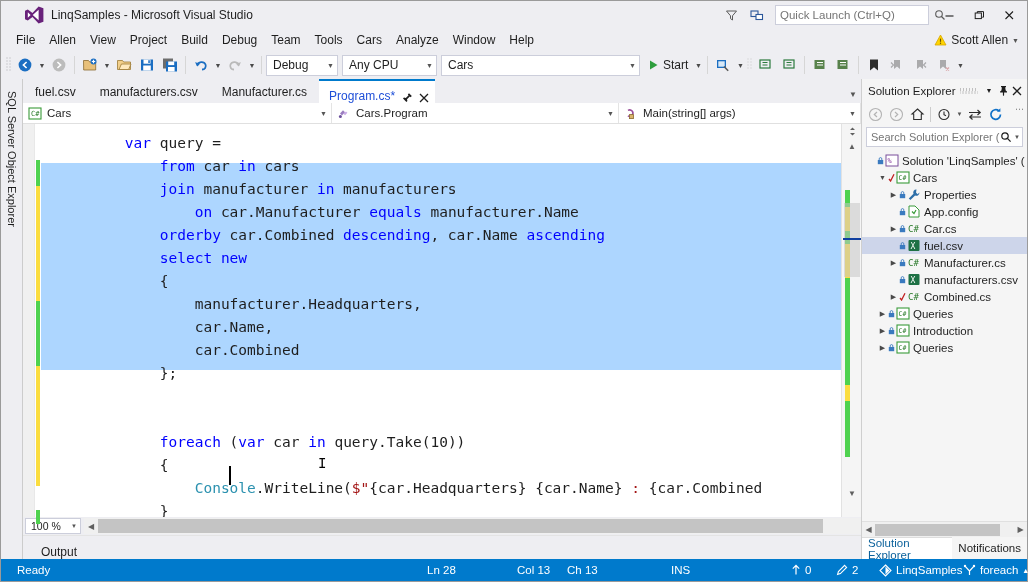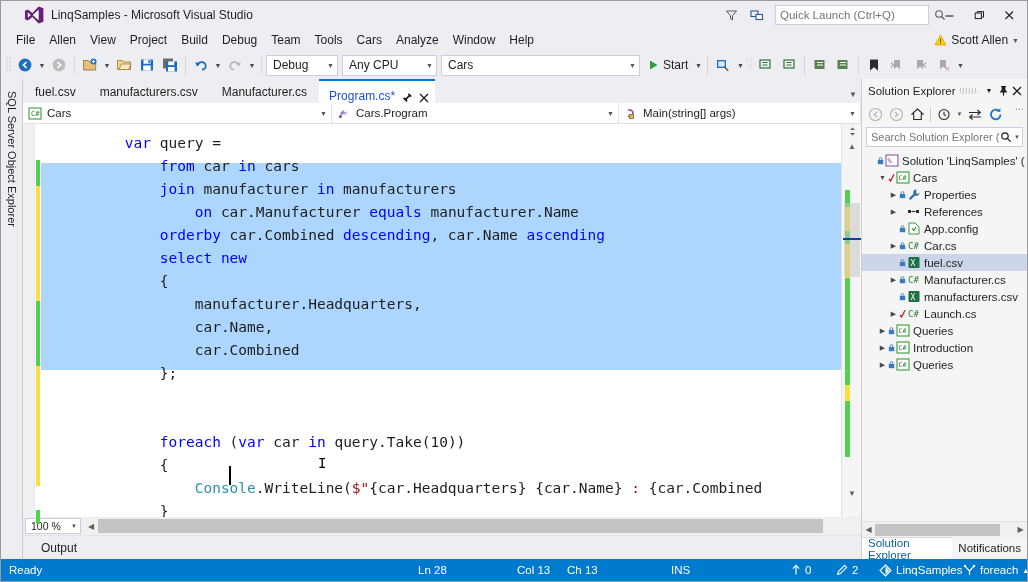--- a/index.html
+++ b/index.html
@@ -220,21 +220,21 @@
   .hbar {
     flex: 1; height: 16px; background: #f0f0f0; margin-left: 3px;
     display: flex; align-items: center; position: relative;
   }
   .hbar .hthumb { position: absolute; left: 14px; height: 14px; background: #c4c4c4; }
   .hbar .harr {
     width: 14px; text-align: center; font-size: 8px; color: #606060;
   }
 
   .outputbar {
-    height: 24px; background: #eeeef2; display: flex; align-items: center;
+    height: 24px; background: #eeeef2; display: flex; align-items: flex-end;
     padding-left: 18px; font-size: 12px; color: #1e1e1e; flex-shrink: 0;
     border-top: 1px solid #e4e4e4;
   }
 
   
   .sol-panel {
     width: 166px; background: #f5f5f5; flex-shrink: 0;
     display: flex; flex-direction: column;
     border-left: 1px solid #cfcfcf;
   }
@@ -816,122 +816,110 @@
               </svg>
             </span>
             <span class="ticon">
               <svg width="14" height="13" viewBox="0 0 14 13">
                 <path d="M9.5 1.5a3 3 0 0 0-3 4.3L1.8 10.5l1.6 1.6L8.1 7.4a3 3 0 0 0 4.3-3l-1.8 1.8-1.6-1.6z" fill="#2d6ea8"></path>
               </svg>
             </span>
             <span class="tlabel">Properties</span>
           </div>
           <div class="tnode" style="padding-left: 26px;">
+            <span class="tarrow"></span>
+            <span class="tlock">
+              <svg width="7" height="9" viewBox="0 0 7 9">
+                <rect x=".8" y="4" width="5.4" height="4.2" fill="#3a7abf"></rect>
+                <path d="M2.2 4V2.9a1.3 1.3 0 0 1 2.6 0V4" fill="none" stroke="#3a7abf" stroke-width=".9"></path>
+              </svg>
+            </span>
+            <span class="ticon">
+              <svg width="14" height="13" viewBox="0 0 14 13">
+                <path d="M2 1h6l4 4v7H2z" fill="#fff" stroke="#3a9b3a" stroke-width="1"></path>
+                <path d="M5 6.5l2 2 2-3.5" fill="none" stroke="#3a9b3a" stroke-width="1.2"></path>
+              </svg>
+            </span>
+            <span class="tlabel">App.config</span>
+          </div>
+          <div class="tnode" style="padding-left: 26px;">
             <span class="tarrow">▶</span>
-            <span class="tlock"></span>
-            <span class="ticon">
-              <svg width="14" height="13" viewBox="0 0 14 13">
-                <rect x="1" y="5" width="3" height="3" fill="#2d2d2d"></rect>
-                <path d="M4.5 6.5h4" stroke="#2d2d2d" stroke-width="1.1"></path>
-                <rect x="9" y="5" width="3" height="3" fill="#2d2d2d"></rect>
-              </svg>
-            </span>
-            <span class="tlabel">References</span>
+            <span class="tlock">
+              <svg width="7" height="9" viewBox="0 0 7 9">
+                <rect x=".8" y="4" width="5.4" height="4.2" fill="#3a7abf"></rect>
+                <path d="M2.2 4V2.9a1.3 1.3 0 0 1 2.6 0V4" fill="none" stroke="#3a7abf" stroke-width=".9"></path>
+              </svg>
+            </span>
+            <span class="ticon">
+              <svg width="14" height="13" viewBox="0 0 14 13">
+                <text x="1" y="10" font-size="9" fill="#2a7a2a" font-family="monospace">C#</text>
+              </svg>
+            </span>
+            <span class="tlabel">Car.cs</span>
+          </div>
+          <div class="tnode sel" style="padding-left: 26px;">
+            <span class="tarrow"></span>
+            <span class="tlock">
+              <svg width="7" height="9" viewBox="0 0 7 9">
+                <rect x=".8" y="4" width="5.4" height="4.2" fill="#3a7abf"></rect>
+                <path d="M2.2 4V2.9a1.3 1.3 0 0 1 2.6 0V4" fill="none" stroke="#3a7abf" stroke-width=".9"></path>
+              </svg>
+            </span>
+            <span class="ticon">
+              <svg width="14" height="13" viewBox="0 0 14 13">
+                <rect x="1.5" y="1" width="11" height="11" fill="#1e7145" rx="1"></rect>
+                <text x="3.6" y="9.6" font-size="8" fill="#fff" font-family="monospace">X</text>
+              </svg>
+            </span>
+            <span class="tlabel">fuel.csv</span>
+          </div>
+          <div class="tnode" style="padding-left: 26px;">
+            <span class="tarrow">▶</span>
+            <span class="tlock">
+              <svg width="7" height="9" viewBox="0 0 7 9">
+                <rect x=".8" y="4" width="5.4" height="4.2" fill="#3a7abf"></rect>
+                <path d="M2.2 4V2.9a1.3 1.3 0 0 1 2.6 0V4" fill="none" stroke="#3a7abf" stroke-width=".9"></path>
+              </svg>
+            </span>
+            <span class="ticon">
+              <svg width="14" height="13" viewBox="0 0 14 13">
+                <text x="1" y="10" font-size="9" fill="#2a7a2a" font-family="monospace">C#</text>
+              </svg>
+            </span>
+            <span class="tlabel">Manufacturer.cs</span>
           </div>
           <div class="tnode" style="padding-left: 26px;">
             <span class="tarrow"></span>
             <span class="tlock">
               <svg width="7" height="9" viewBox="0 0 7 9">
                 <rect x=".8" y="4" width="5.4" height="4.2" fill="#3a7abf"></rect>
                 <path d="M2.2 4V2.9a1.3 1.3 0 0 1 2.6 0V4" fill="none" stroke="#3a7abf" stroke-width=".9"></path>
               </svg>
             </span>
             <span class="ticon">
               <svg width="14" height="13" viewBox="0 0 14 13">
-                <path d="M2 1h6l4 4v7H2z" fill="#fff" stroke="#3a9b3a" stroke-width="1"></path>
-                <path d="M5 6.5l2 2 2-3.5" fill="none" stroke="#3a9b3a" stroke-width="1.2"></path>
-              </svg>
-            </span>
-            <span class="tlabel">App.config</span>
+                <rect x="1.5" y="1" width="11" height="11" fill="#1e7145" rx="1"></rect>
+                <text x="3.6" y="9.6" font-size="8" fill="#fff" font-family="monospace">X</text>
+              </svg>
+            </span>
+            <span class="tlabel">manufacturers.csv</span>
           </div>
           <div class="tnode" style="padding-left: 26px;">
             <span class="tarrow">▶</span>
             <span class="tlock">
               <svg width="7" height="9" viewBox="0 0 7 9">
-                <rect x=".8" y="4" width="5.4" height="4.2" fill="#3a7abf"></rect>
-                <path d="M2.2 4V2.9a1.3 1.3 0 0 1 2.6 0V4" fill="none" stroke="#3a7abf" stroke-width=".9"></path>
+                <path d="M1 6 2.6 8 6 1.2" fill="none" stroke="#c02020" stroke-width="1.3"></path>
               </svg>
             </span>
             <span class="ticon">
               <svg width="14" height="13" viewBox="0 0 14 13">
                 <text x="1" y="10" font-size="9" fill="#2a7a2a" font-family="monospace">C#</text>
               </svg>
             </span>
-            <span class="tlabel">Car.cs</span>
-          </div>
-          <div class="tnode sel" style="padding-left: 26px;">
-            <span class="tarrow"></span>
-            <span class="tlock">
-              <svg width="7" height="9" viewBox="0 0 7 9">
-                <rect x=".8" y="4" width="5.4" height="4.2" fill="#3a7abf"></rect>
-                <path d="M2.2 4V2.9a1.3 1.3 0 0 1 2.6 0V4" fill="none" stroke="#3a7abf" stroke-width=".9"></path>
-              </svg>
-            </span>
-            <span class="ticon">
-              <svg width="14" height="13" viewBox="0 0 14 13">
-                <rect x="1.5" y="1" width="11" height="11" fill="#1e7145" rx="1"></rect>
-                <text x="3.6" y="9.6" font-size="8" fill="#fff" font-family="monospace">X</text>
-              </svg>
-            </span>
-            <span class="tlabel">fuel.csv</span>
-          </div>
-          <div class="tnode" style="padding-left: 26px;">
-            <span class="tarrow">▶</span>
-            <span class="tlock">
-              <svg width="7" height="9" viewBox="0 0 7 9">
-                <rect x=".8" y="4" width="5.4" height="4.2" fill="#3a7abf"></rect>
-                <path d="M2.2 4V2.9a1.3 1.3 0 0 1 2.6 0V4" fill="none" stroke="#3a7abf" stroke-width=".9"></path>
-              </svg>
-            </span>
-            <span class="ticon">
-              <svg width="14" height="13" viewBox="0 0 14 13">
-                <text x="1" y="10" font-size="9" fill="#2a7a2a" font-family="monospace">C#</text>
-              </svg>
-            </span>
-            <span class="tlabel">Manufacturer.cs</span>
-          </div>
-          <div class="tnode" style="padding-left: 26px;">
-            <span class="tarrow"></span>
-            <span class="tlock">
-              <svg width="7" height="9" viewBox="0 0 7 9">
-                <rect x=".8" y="4" width="5.4" height="4.2" fill="#3a7abf"></rect>
-                <path d="M2.2 4V2.9a1.3 1.3 0 0 1 2.6 0V4" fill="none" stroke="#3a7abf" stroke-width=".9"></path>
-              </svg>
-            </span>
-            <span class="ticon">
-              <svg width="14" height="13" viewBox="0 0 14 13">
-                <rect x="1.5" y="1" width="11" height="11" fill="#1e7145" rx="1"></rect>
-                <text x="3.6" y="9.6" font-size="8" fill="#fff" font-family="monospace">X</text>
-              </svg>
-            </span>
-            <span class="tlabel">manufacturers.csv</span>
-          </div>
-          <div class="tnode" style="padding-left: 26px;">
-            <span class="tarrow">▶</span>
-            <span class="tlock">
-              <svg width="7" height="9" viewBox="0 0 7 9">
-                <path d="M1 6 2.6 8 6 1.2" fill="none" stroke="#c02020" stroke-width="1.3"></path>
-              </svg>
-            </span>
-            <span class="ticon">
-              <svg width="14" height="13" viewBox="0 0 14 13">
-                <text x="1" y="10" font-size="9" fill="#2a7a2a" font-family="monospace">C#</text>
-              </svg>
-            </span>
-            <span class="tlabel">Launch.cs</span>
+            <span class="tlabel">Combined.cs</span>
           </div>
           <div class="tnode" style="padding-left: 15px;">
             <span class="tarrow">▶</span>
             <span class="tlock">
               <svg width="7" height="9" viewBox="0 0 7 9">
                 <rect x=".8" y="4" width="5.4" height="4.2" fill="#3a7abf"></rect>
                 <path d="M2.2 4V2.9a1.3 1.3 0 0 1 2.6 0V4" fill="none" stroke="#3a7abf" stroke-width=".9"></path>
               </svg>
             </span>
             <span class="ticon">
@@ -988,24 +976,24 @@
         </div>
         <div class="sol-tab">
           <span>Notifications</span>
         </div>
       </div>
     </div>
   </div>
 
   <div class="statusbar">
     <div class="status-inner">
-      <div class="st-item" style="left:8px">
+      <div class="st-item" style="left:16px">
         <span>Ready</span>
       </div>
-      <div class="st-item" style="left:417px">
+      <div class="st-item" style="left:426px">
         <span>Ln 28</span>
       </div>
       <div class="st-item" style="left:516px">
         <span>Col 13</span>
       </div>
       <div class="st-item" style="left:566px">
         <span>Ch 13</span>
       </div>
       <div class="st-item" style="left:670px">
         <span>INS</span>

